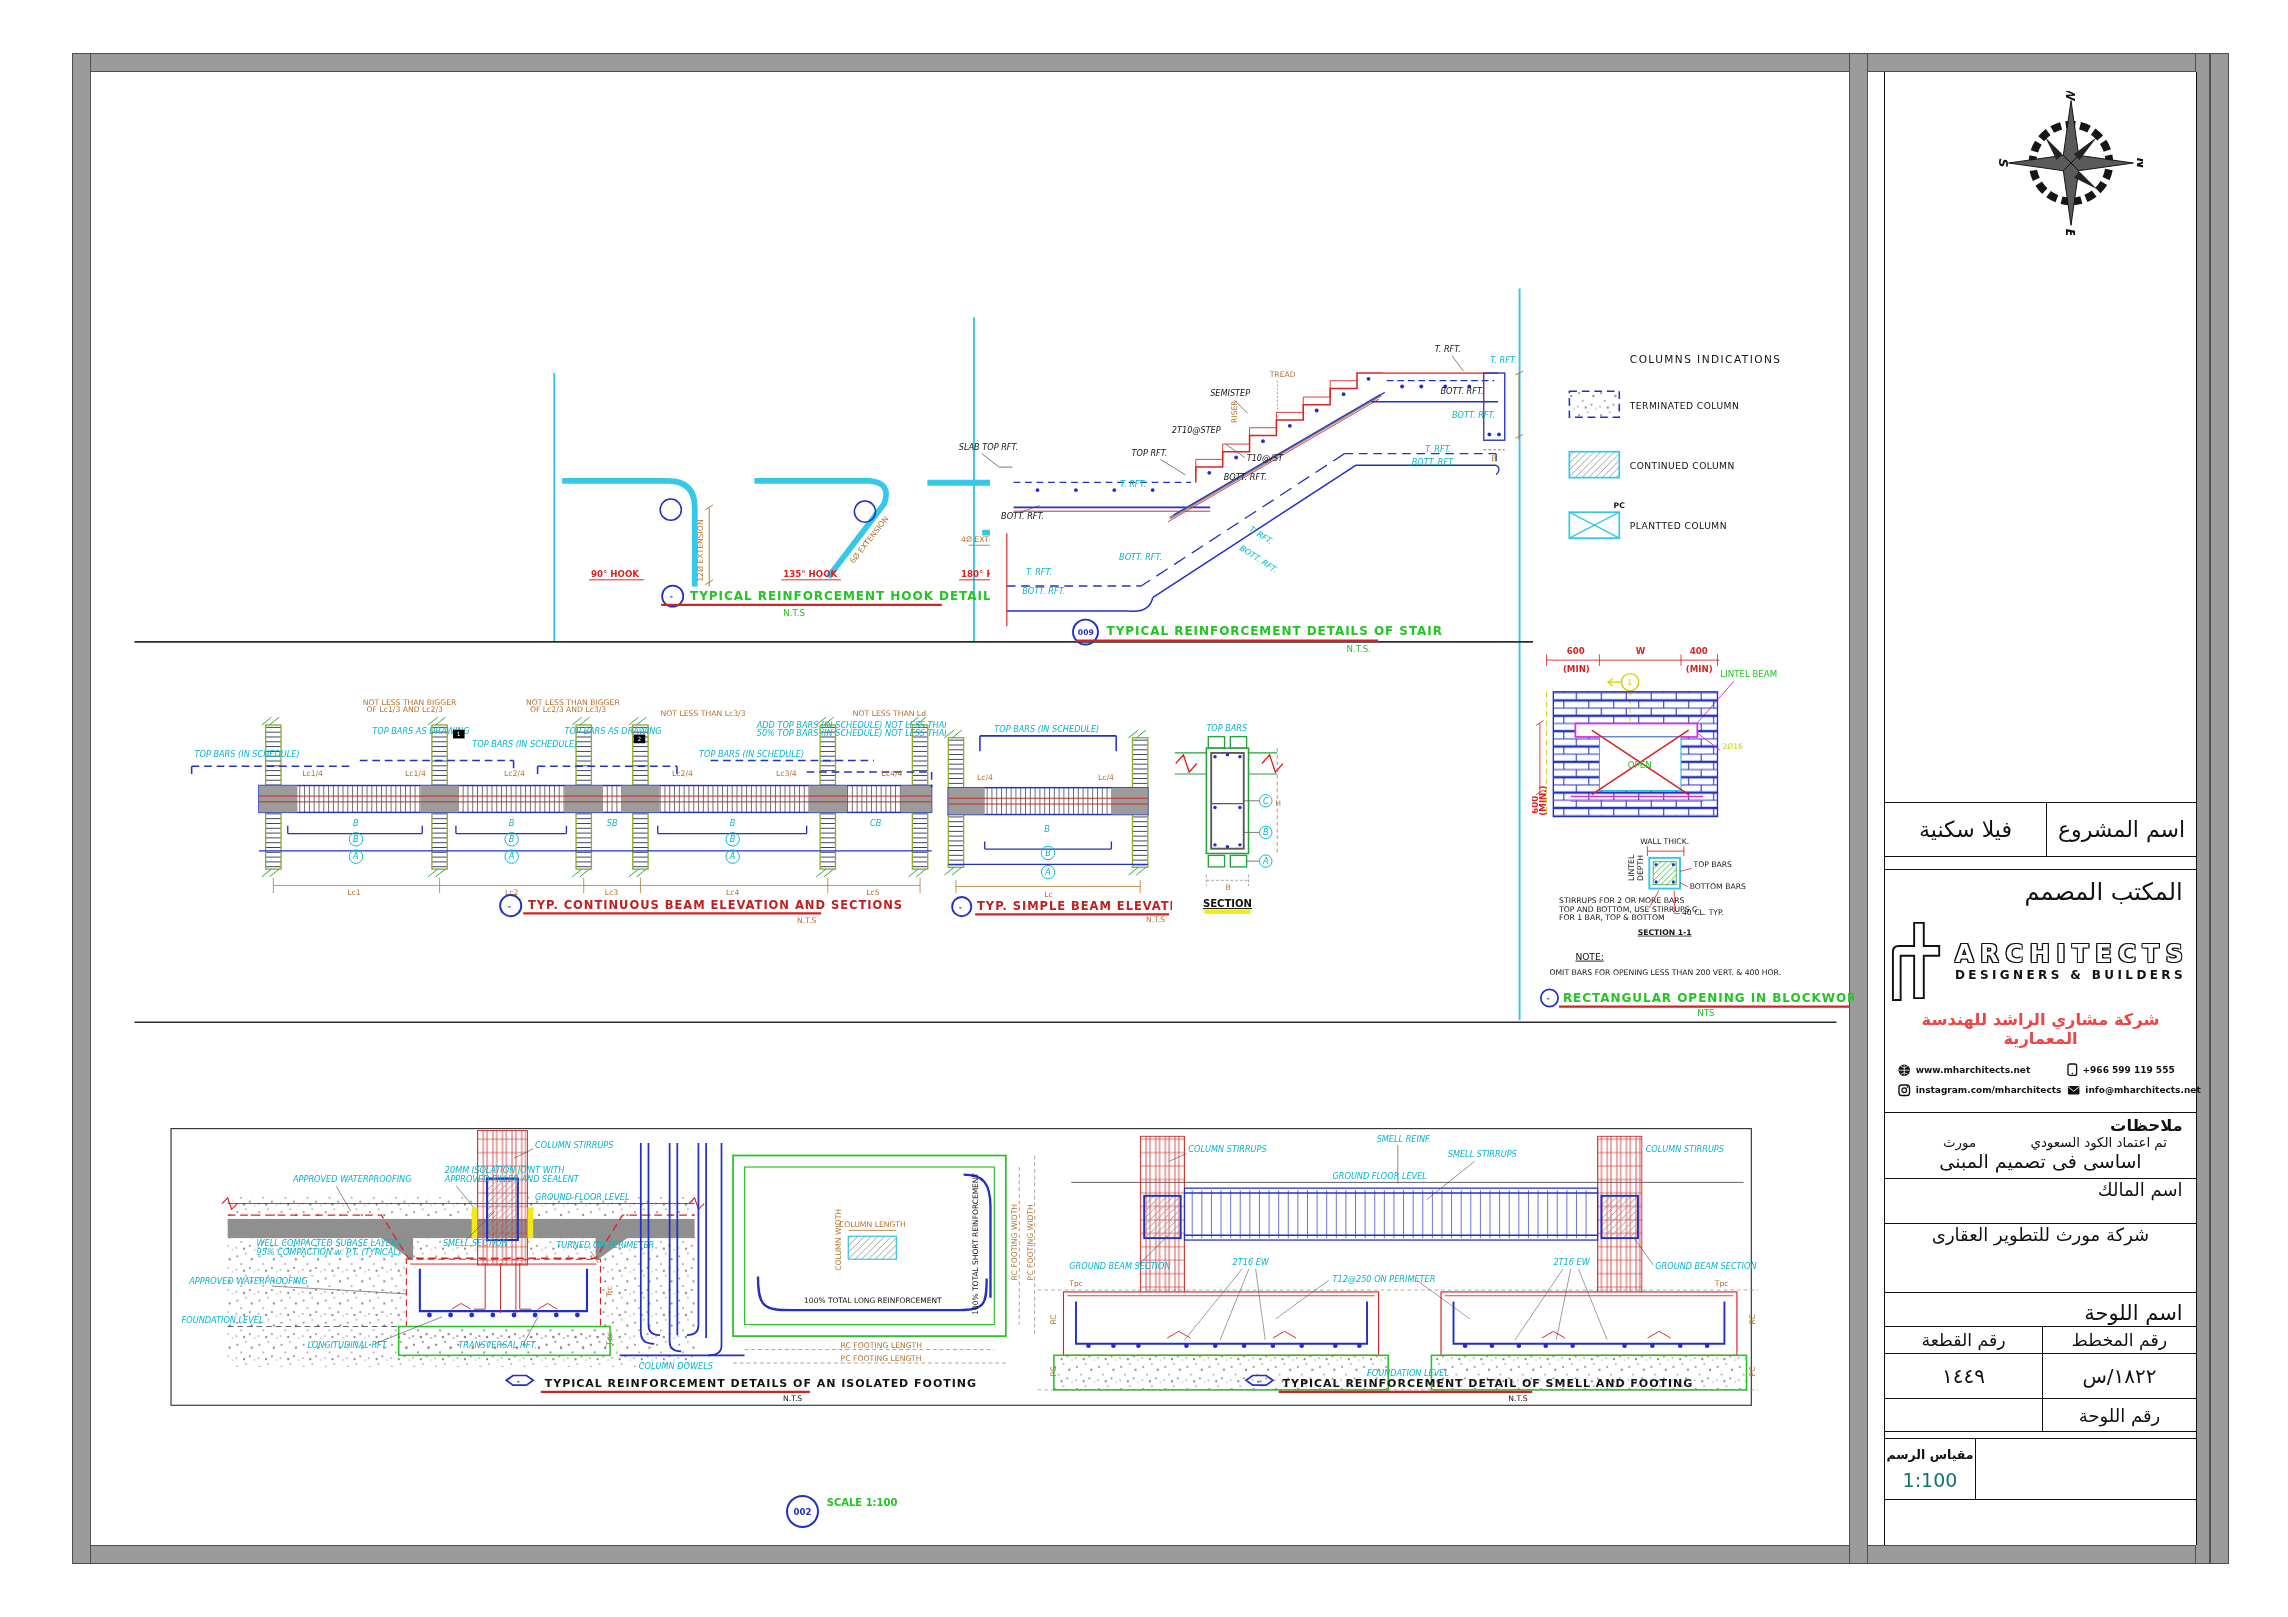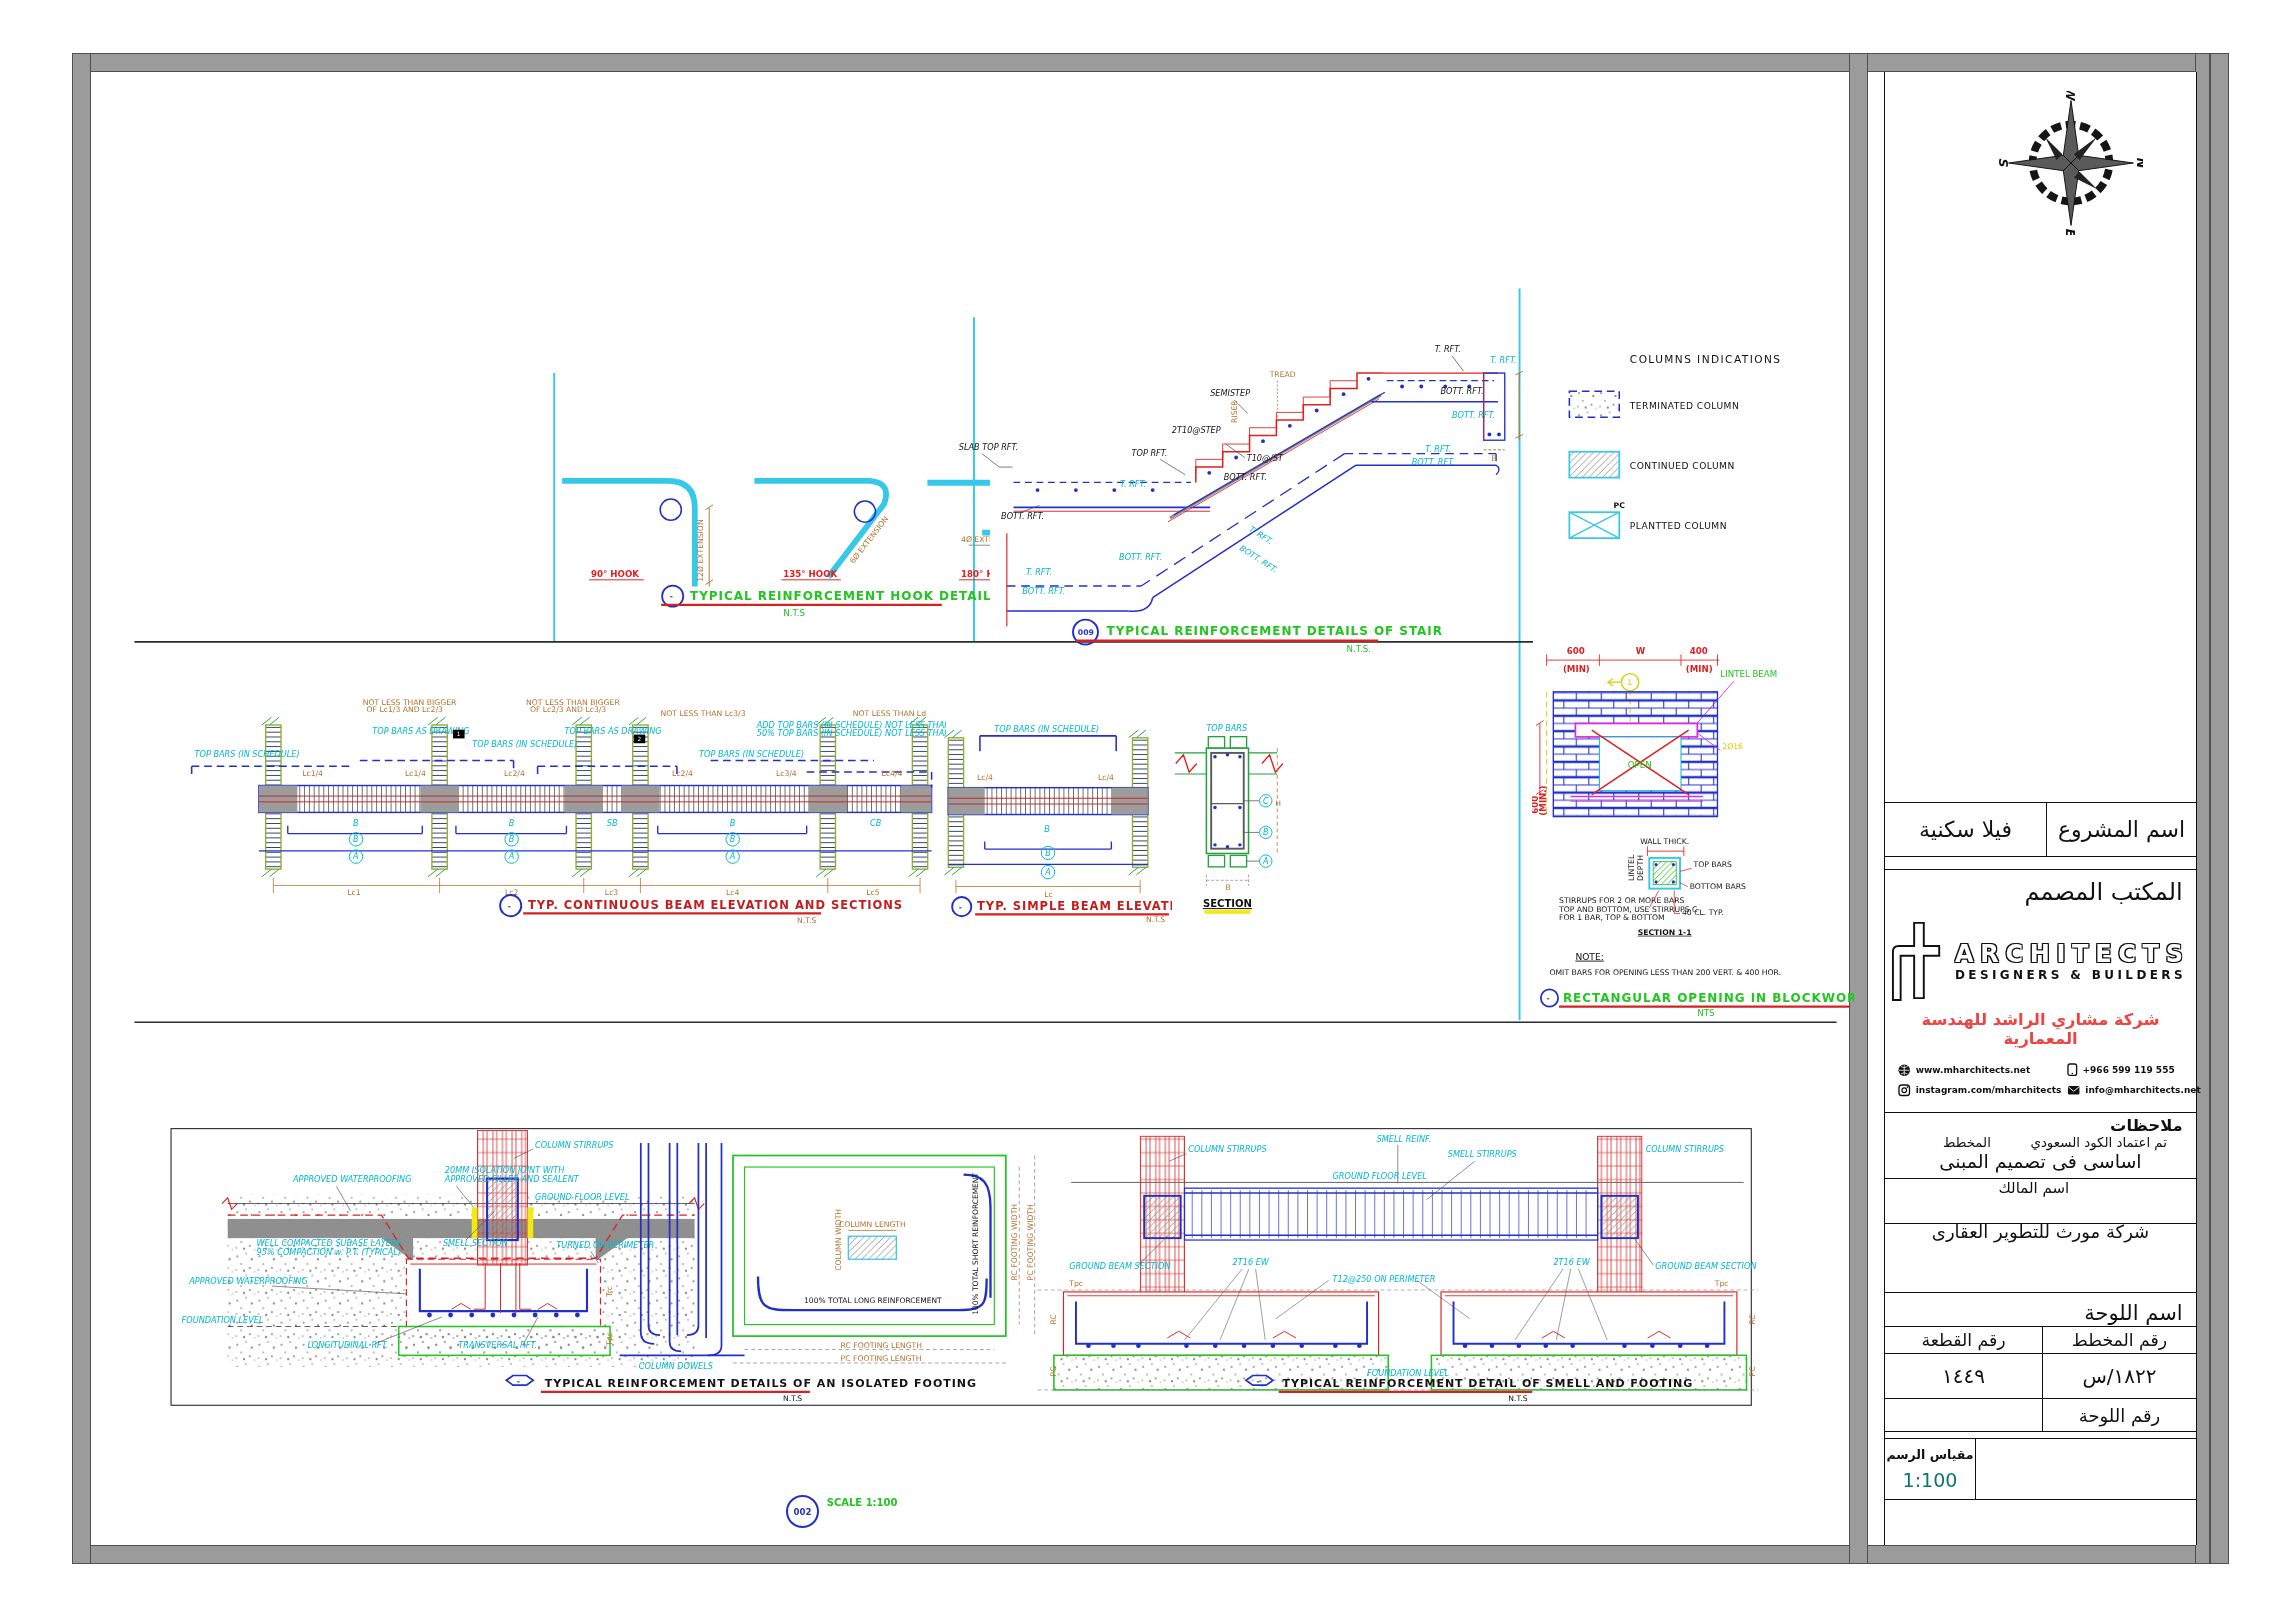--- a/index.html
+++ b/index.html
@@ -726,27 +726,27 @@
           </svg>
         <span>info@mharchitects.net</span>
       </div>
     </div>
   </div>
 
   <div class="row" style="top:1040px;height:65px;">
     <div class="ar" style="text-align:right;padding:2.9px 13.4px 0 0;font-size:16.3px;font-weight:bold;">ملاحظات</div>
     <div class="ar" style="display:flex;justify-content:space-between;padding:0 29px 0 58px;font-size:13.4px;">
       <span>تم اعتماد الكود السعودي</span>
-      <span>المخطط</span>
+      <span>مورث</span>
     </div>
     <div class="ar" style="text-align:center;font-size:19px;">اساسى فى تصميم المبنى</div>
   </div>
 
   <div class="row" style="top:1106px;height:45px;">
-    <div class="ar" style="text-align:center;padding:0 13.4px 0 0;font-size:15px;">اسم المالك</div>
+    <div class="ar" style="text-align:right;padding:0 13.4px 0 0;font-size:18px;">اسم المالك</div>
     <div class="ar" style="text-align:center;font-size:18px;margin-top:24px;">شركة مورث للتطوير العقارى</div>
   </div>
 
   <div class="row" style="top:1151px;height:49px;"></div>
 
   <div class="row" style="top:1200px;height:54px;margin-top:20px;">
     <div class="ar" style="text-align:right;padding:7.7px 13.4px 0 0;font-size:21px;">اسم اللوحة</div>
   </div>
 
   <div class="row" style="top:1254px;height:27px;">

